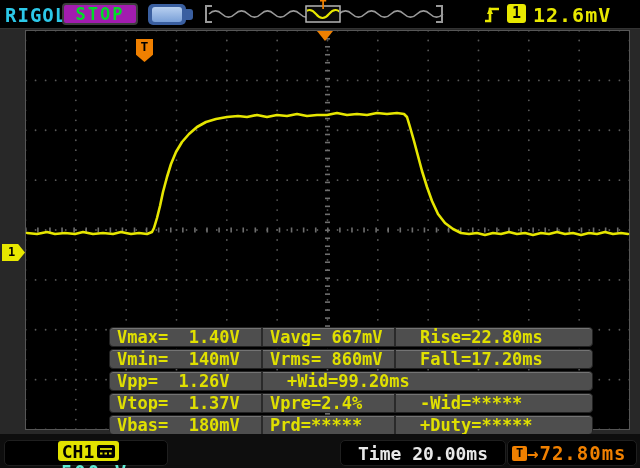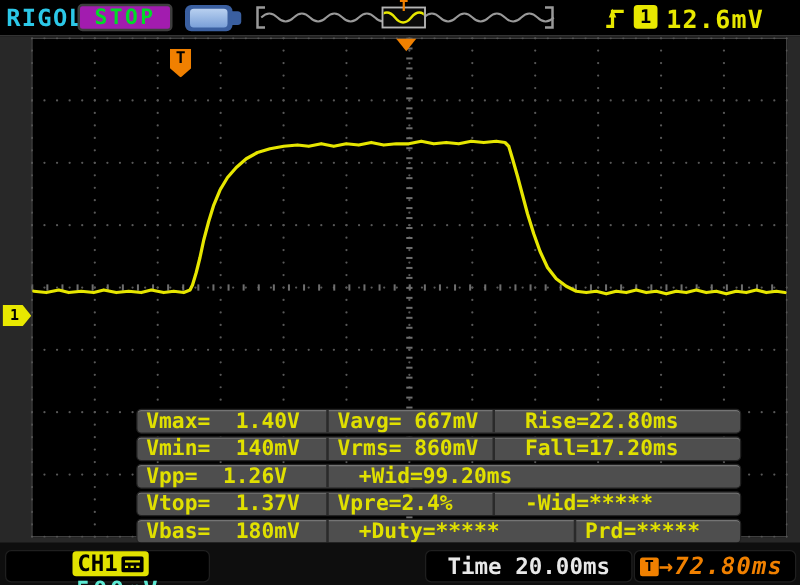--- a/index.html
+++ b/index.html
@@ -68,21 +68,21 @@
     font-weight:bold; }
   .ch-scale { color:#5eead4; font-size:19px; font-weight:bold;
     letter-spacing:2px; margin-left:12px; }
   .pill.time { left:340px; width:166px; justify-content:center;
     color:#e8e8e8; font-size:18px; font-weight:bold; white-space:pre; }
   .pill.toff { left:507px; width:130px; padding-left:4px; }
   .t-badge { background:#f08000; color:#000; border-radius:2px; width:15px;
     height:15px; font-size:12px; font-weight:bold; text-align:center;
     line-height:15px; }
   .toff-txt { color:#f08000; font-size:19px; font-weight:bold;
-    letter-spacing:1px;font-style:italic; }
+    letter-spacing:1px; }
 </style>
 </head>
 <body>
 
 <div id="scope">
 
   <div class="topbar">
     <div class="brand">RIGOL</div>
     <div class="runstate">STOP</div>
     <div class="usb">
@@ -1314,22 +1314,22 @@
         <div class="mcell c1">Vpp=  1.26V</div>
         <div class="mcell c3">+Wid=99.20ms</div>
       </div>
       <div class="mrow">
         <div class="mcell c1">Vtop=  1.37V</div>
         <div class="mcell c2">Vpre=2.4%</div>
         <div class="mcell c3">-Wid=*****</div>
       </div>
       <div class="mrow">
         <div class="mcell c1">Vbas=  180mV</div>
+        <div class="mcell c2">Prd=*****</div>
         <div class="mcell c3">+Duty=*****</div>
-        <div class="mcell c2">Prd=*****</div>
       </div>
       <div class="mrow">
         <div class="mcell c1">Vamp=  1.19V</div>
         <div class="mcell c2">Freq=*****</div>
         <div class="mcell c3">-Duty=*****</div>
       </div>
     </div>
   </div>
 
   <div class="botbar">

